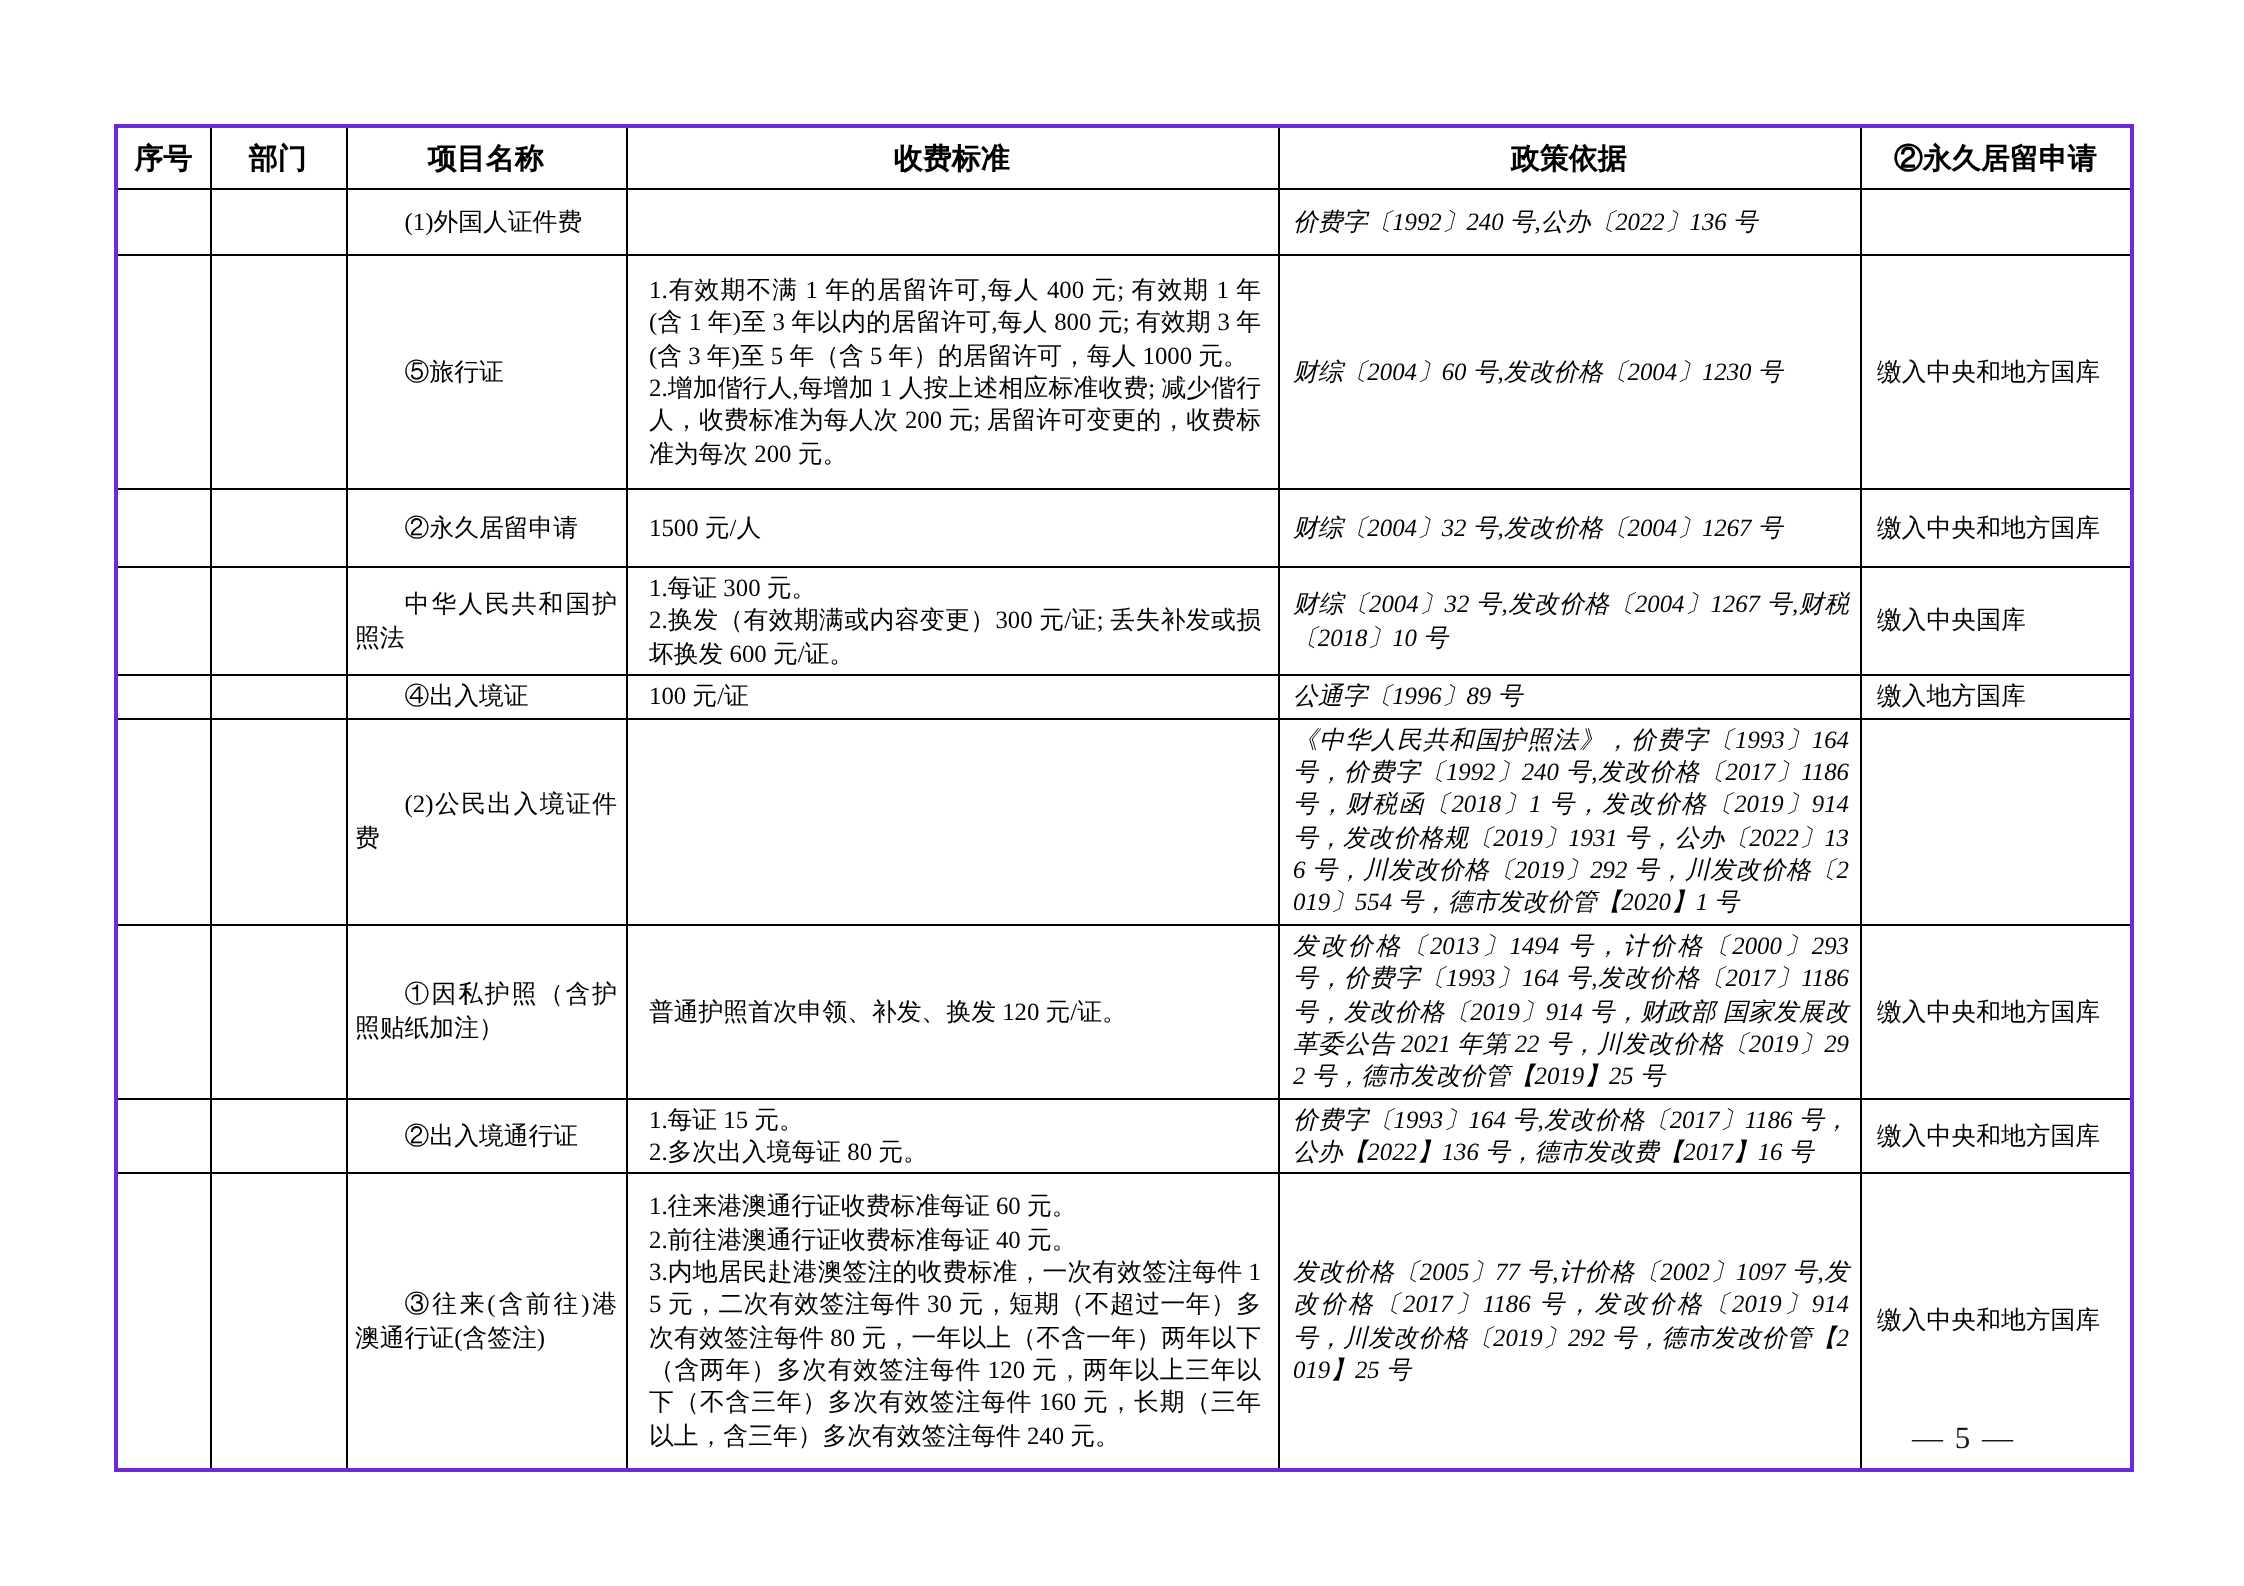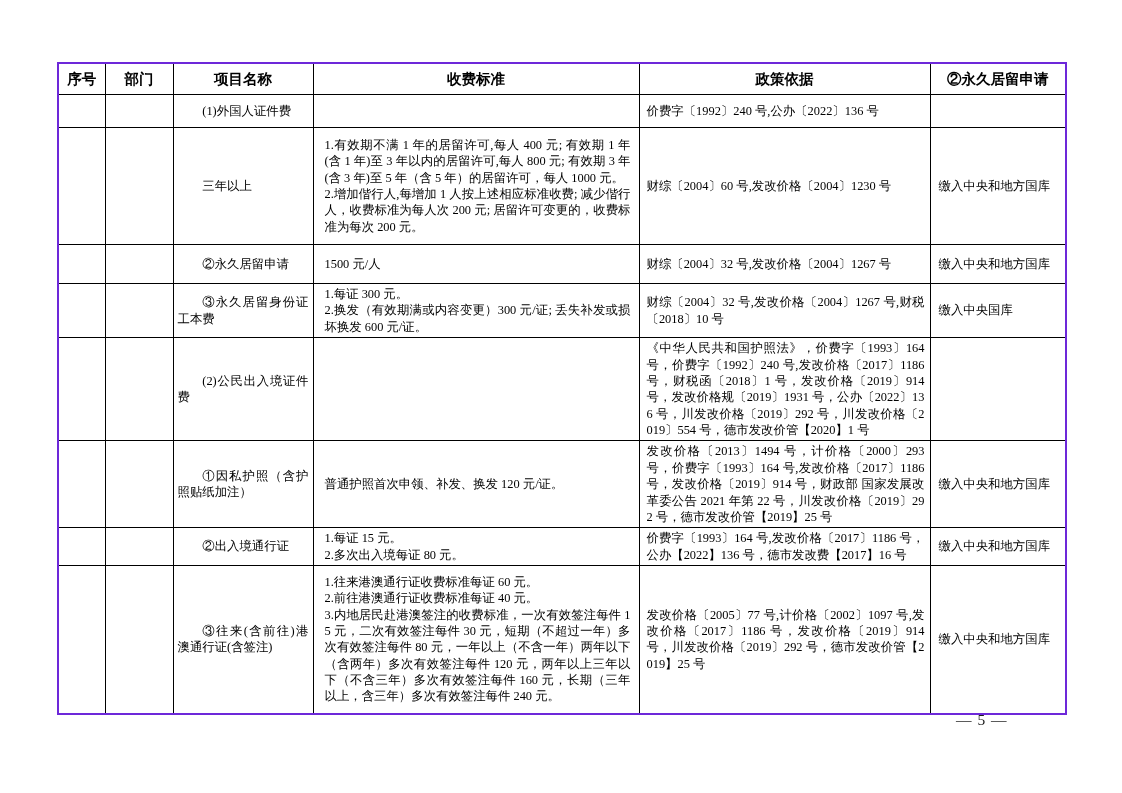--- a/index.html
+++ b/index.html
@@ -46,20 +46,21 @@
   }
   td.c-fee {
     white-space:pre-line;
     text-align:justify;
     padding:2px 8px 2px 11px;
   }
   td.c-policy {
     white-space:pre-line;
     text-align:justify;
     padding:2px 5px 2px 7px;
+    font-style:italic;
   }
   td.c-fund { padding:2px 4px 2px 8px; }
 
   .pageno {
     position:absolute;
     left:956px; top:711px;
     font-size:15.5px;
     letter-spacing:1px;
     color:#1a1a1a;
   }
@@ -93,42 +94,50 @@
         <td class="c-seq"></td>
         <td class="c-dept"></td>
         <td class="c-name">(1)外国人证件费</td>
         <td class="c-fee"></td>
         <td class="c-policy">价费字〔1992〕240 号,公办〔2022〕136 号</td>
         <td class="c-fund"></td>
       </tr>
       <tr style="height:117px">
         <td class="c-seq"></td>
         <td class="c-dept"></td>
-        <td class="c-name">三年以上</td>
+        <td class="c-name">⑤旅行证</td>
         <td class="c-fee">1.有效期不满 1 年的居留许可,每人 400 元; 有效期 1 年(含 1 年)至 3 年以内的居留许可,每人 800 元; 有效期 3 年(含 3 年)至 5 年（含 5 年）的居留许可，每人 1000 元。
 2.增加偕行人,每增加 1 人按上述相应标准收费; 减少偕行人，收费标准为每人次 200 元; 居留许可变更的，收费标准为每次 200 元。</td>
         <td class="c-policy">财综〔2004〕60 号,发改价格〔2004〕1230 号</td>
         <td class="c-fund">缴入中央和地方国库</td>
       </tr>
       <tr style="height:39px">
         <td class="c-seq"></td>
         <td class="c-dept"></td>
         <td class="c-name">②永久居留申请</td>
         <td class="c-fee">1500 元/人</td>
         <td class="c-policy">财综〔2004〕32 号,发改价格〔2004〕1267 号</td>
         <td class="c-fund">缴入中央和地方国库</td>
       </tr>
       <tr style="height:49px">
         <td class="c-seq"></td>
         <td class="c-dept"></td>
-        <td class="c-name">③永久居留身份证工本费</td>
+        <td class="c-name">中华人民共和国护照法</td>
         <td class="c-fee">1.每证 300 元。
 2.换发（有效期满或内容变更）300 元/证; 丢失补发或损坏换发 600 元/证。</td>
         <td class="c-policy">财综〔2004〕32 号,发改价格〔2004〕1267 号,财税〔2018〕10 号</td>
         <td class="c-fund">缴入中央国库</td>
+      </tr>
+      <tr style="height:21px">
+        <td class="c-seq"></td>
+        <td class="c-dept"></td>
+        <td class="c-name">④出入境证</td>
+        <td class="c-fee">100 元/证</td>
+        <td class="c-policy">公通字〔1996〕89 号</td>
+        <td class="c-fund">缴入地方国库</td>
       </tr>
       <tr style="height:98px">
         <td class="c-seq"></td>
         <td class="c-dept"></td>
         <td class="c-name">(2)公民出入境证件费</td>
         <td class="c-fee"></td>
         <td class="c-policy">《中华人民共和国护照法》，价费字〔1993〕164 号，价费字〔1992〕240 号,发改价格〔2017〕1186 号，财税函〔2018〕1 号，发改价格〔2019〕914 号，发改价格规〔2019〕1931 号，公办〔2022〕136 号，川发改价格〔2019〕292 号，川发改价格〔2019〕554 号，德市发改价管【2020】1 号</td>
         <td class="c-fund"></td>
       </tr>
       <tr style="height:76px">

